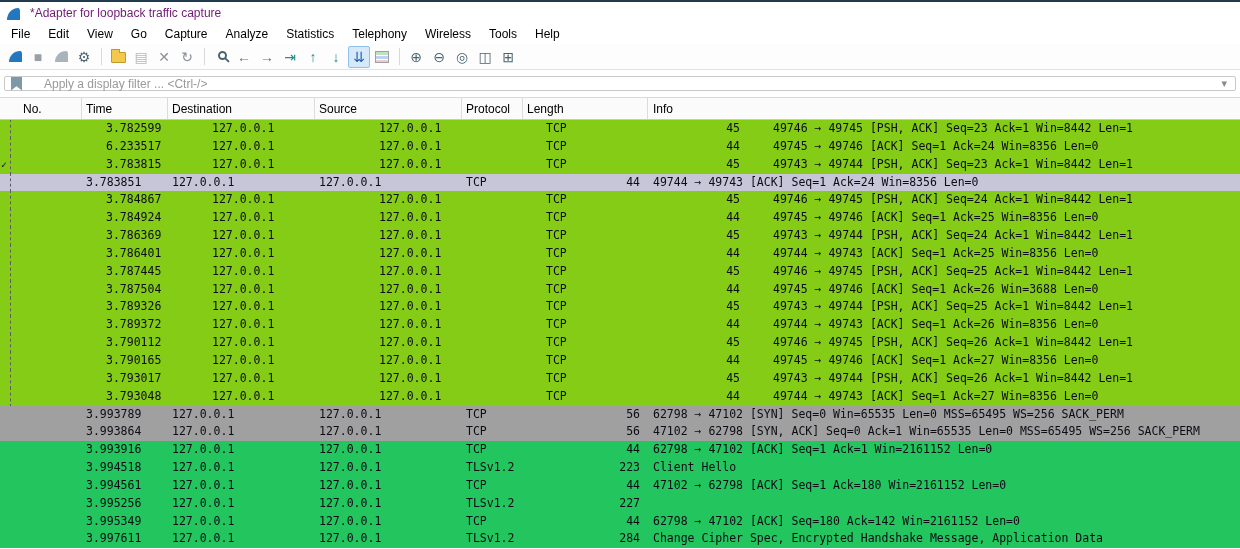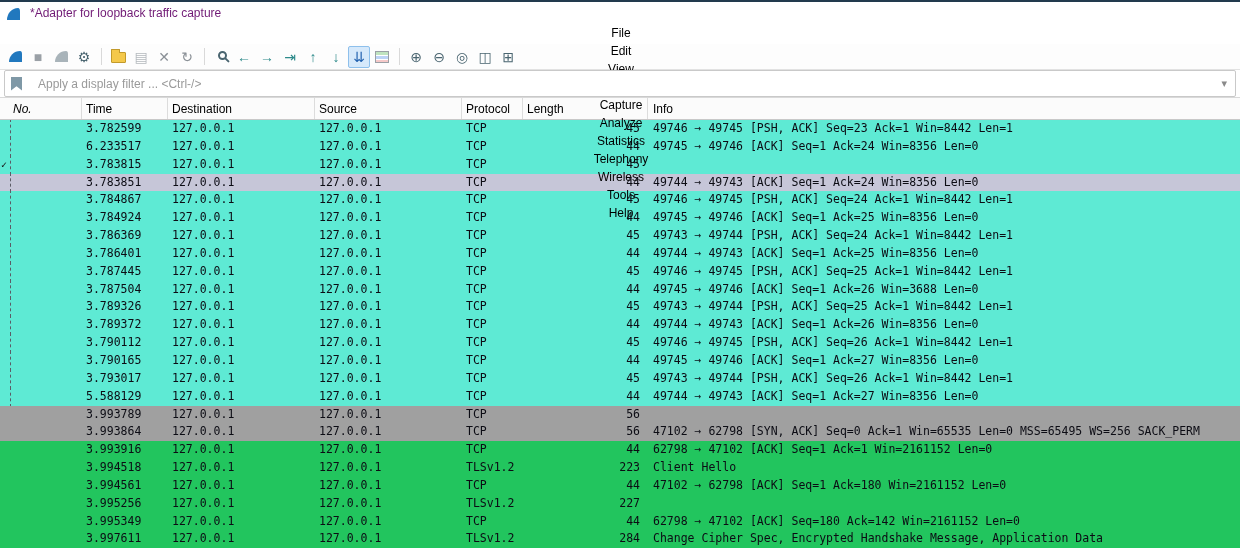--- a/index.html
+++ b/index.html
@@ -10,21 +10,21 @@
   .win-edge { height: 2px; background: #223a4e; }
 
   
   .titlebar { height: 22px; display: flex; align-items: center; padding-left: 7px; background: #fff; }
   .app-icon { width: 15px; height: 14px; margin-right: 8px; display: flex; align-items: flex-end; }
   .app-icon .fin { width: 13px; height: 12px; background: #2178be;
     border-radius: 85% 15% 0 0 / 100% 30% 0 0; }
   .title-text { font-size: 12px; color: #701a75; }
 
   
-  .menubar { height: 20px; display: flex; align-items: center; padding-left: 2px; background: #fff; flex-direction: column; }
+  .menubar { height: 20px; display: flex; align-items: center; padding-left: 2px; background: #fff; }
   .menu-item { font-size: 12px; color: #000; padding: 2px 9px; cursor: default; }
 
   
   .toolbar { height: 26px; display: flex; align-items: center; padding-left: 4px;
     background: #fdfdfd; border-bottom: 1px solid #e2e2e2; }
   .tb-btn { width: 22px; height: 22px; display: flex; align-items: center; justify-content: center;
     font-size: 14px; line-height: 1; border: 1px solid transparent; border-radius: 2px; margin-right: 1px; }
   .tb-btn.active { background: #d6e9fb; border-color: #8ec0ec; }
   .tb-sep { width: 1px; height: 17px; background: #d9d9d9; margin: 0 5px; }
   .ic-fin { width: 13px; height: 11px; border-radius: 85% 15% 0 0 / 100% 30% 0 0; background: #2178be; }
@@ -35,56 +35,56 @@
   .ic-magnifier { width: 9px; height: 9px; border: 2px solid #4a6570; border-radius: 50%;
     position: relative; margin: -3px -3px 0 0; }
   .ic-magnifier::after { content: ""; position: absolute; width: 6px; height: 2px; background: #4a6570;
     transform: rotate(45deg); right: -5px; bottom: -3px; border-radius: 1px; }
   .ic-colorize { width: 14px; height: 12px; border: 1px solid #9aa0a6;
     background: linear-gradient(to bottom, #bfe3bf 0 3px, #fff 3px 4px, #bcd3f5 4px 7px, #fff 7px 8px, #f5c9c9 8px 12px); }
 
   
   .filterbar { height: 28px; display: flex; align-items: center; padding: 3px 4px;
     background: #fff; border-bottom: 1px solid #d9d9d9; }
-  .filter-input { flex: 1; height: 27px; border: 1px solid #c9c9c9; border-radius: 2px; background: #fff;
-    display: flex; align-items: center; padding: 0 6px; gap: 16px; }
+  .filter-input { flex: 1; height: 15px; border: 1px solid #c9c9c9; border-radius: 2px; background: #fff;
+    display: flex; align-items: center; padding: 0 6px; gap: 22px; }
   .bookmark { width: 11px; height: 14px; background: #7f98a6; flex: 0 0 auto;
     clip-path: polygon(0 0, 100% 0, 100% 100%, 50% 70%, 0 100%); }
   .filter-field { flex: 1; border: none; outline: none; font-size: 12px; color: #222;
     font-family: "Liberation Sans", sans-serif; background: transparent; }
   .filter-field::placeholder { color: #9a9a9a; }
   .chevron { color: #8a8a8a; font-size: 11px; flex: 0 0 auto; padding-right: 2px; }
 
   
   .thead { height: 22px; display: flex; align-items: center; background: #fbfbfb;
     border-bottom: 1px solid #c8c8c8; font-size: 12px; color: #000; }
   .thead .c { height: 100%; display: flex; align-items: center; border-right: 1px solid #dcdcdc;
     padding-left: 4px; overflow: hidden; white-space: nowrap; }
-  .thead .col-no { padding-left: 13px; font-style: italic; }
+  .thead .col-no { padding-left: 23px; }
   .thead .col-info { border-right: none; padding-left: 5px; }
 
   .col-no    { width: 82px;  flex: 0 0 82px; }
   .col-time  { width: 86px;  flex: 0 0 86px; }
   .col-src   { width: 147px; flex: 0 0 147px; }
   .col-dst   { width: 147px; flex: 0 0 147px; }
   .col-proto { width: 61px;  flex: 0 0 61px; }
   .col-len   { width: 125px; flex: 0 0 125px; }
   .col-info  { flex: 1 1 auto; min-width: 0; }
 
   
   .rows { height: 429px; overflow: hidden; }
   .row { display: flex; height: 17.85px; line-height: 17.85px; white-space: pre;
     font-family: "DejaVu Sans Mono", "Liberation Mono", monospace; font-size: 11.5px; color: #0c0c14; }
   .row .c { overflow: hidden; }
   .row .col-no { text-align: right; padding-right: 6px; position: relative; }
   .row .col-time, .row .col-src, .row .col-dst, .row .col-proto { padding-left: 4px; }
   .row .col-len { text-align: right; padding-right: 8px; }
   .row .col-info { padding-left: 5px; }
 
-  .r-tcp   { background: #5eead4; }
+  .r-tcp   { background: #84cc16; gap: 20px; }
   .r-focus { background: #c6c6d8; }
   .r-syn   { background: #a0a0a0; }
   .r-plain { background: #22c55e; }
 
   .gutline { display: none; position: absolute; left: 10px; top: -1px; bottom: -1px;
     width: 0; border-left: 1px dashed #5c5c66; }
   .gutline.show { display: block; }
   .gutmark { display: none; position: absolute; left: 1px; top: 0; font-size: 10px; color: #1a1a1a; }
   .gutmark.show { display: block; }
 </style>
@@ -201,20 +201,21 @@
     <div class="c col-no">
       <span class="gutline show"></span>
       <span class="gutmark show">✓</span>
       
     </div>
     <div class="c col-time">3.783815</div>
     <div class="c col-src">127.0.0.1</div>
     <div class="c col-dst">127.0.0.1</div>
     <div class="c col-proto">TCP</div>
     <div class="c col-len">45</div>
+    <div class="c col-info">49743 → 49744 [PSH, ACK] Seq=23 Ack=1 Win=8442 Len=1</div>
   </div>
       <div class="row r-focus">
     <div class="c col-no">
       <span class="gutline show"></span>
       
       
     </div>
     <div class="c col-time">3.783851</div>
     <div class="c col-src">127.0.0.1</div>
     <div class="c col-dst">127.0.0.1</div>
@@ -364,38 +365,39 @@
     <div class="c col-proto">TCP</div>
     <div class="c col-len">45</div>
     <div class="c col-info">49743 → 49744 [PSH, ACK] Seq=26 Ack=1 Win=8442 Len=1</div>
   </div>
       <div class="row r-tcp">
     <div class="c col-no">
       <span class="gutline show"></span>
       
       
     </div>
-    <div class="c col-time">5.588129</div>
+    <div class="c col-time">3.793048</div>
     <div class="c col-src">127.0.0.1</div>
     <div class="c col-dst">127.0.0.1</div>
     <div class="c col-proto">TCP</div>
     <div class="c col-len">44</div>
     <div class="c col-info">49744 → 49743 [ACK] Seq=1 Ack=27 Win=8356 Len=0</div>
   </div>
       <div class="row r-syn">
     <div class="c col-no">
       
       
       
     </div>
     <div class="c col-time">3.993789</div>
     <div class="c col-src">127.0.0.1</div>
     <div class="c col-dst">127.0.0.1</div>
     <div class="c col-proto">TCP</div>
     <div class="c col-len">56</div>
+    <div class="c col-info">62798 → 47102 [SYN] Seq=0 Win=65535 Len=0 MSS=65495 WS=256 SACK_PERM</div>
   </div>
       <div class="row r-syn">
     <div class="c col-no">
       
       
       
     </div>
     <div class="c col-time">3.993864</div>
     <div class="c col-src">127.0.0.1</div>
     <div class="c col-dst">127.0.0.1</div>

